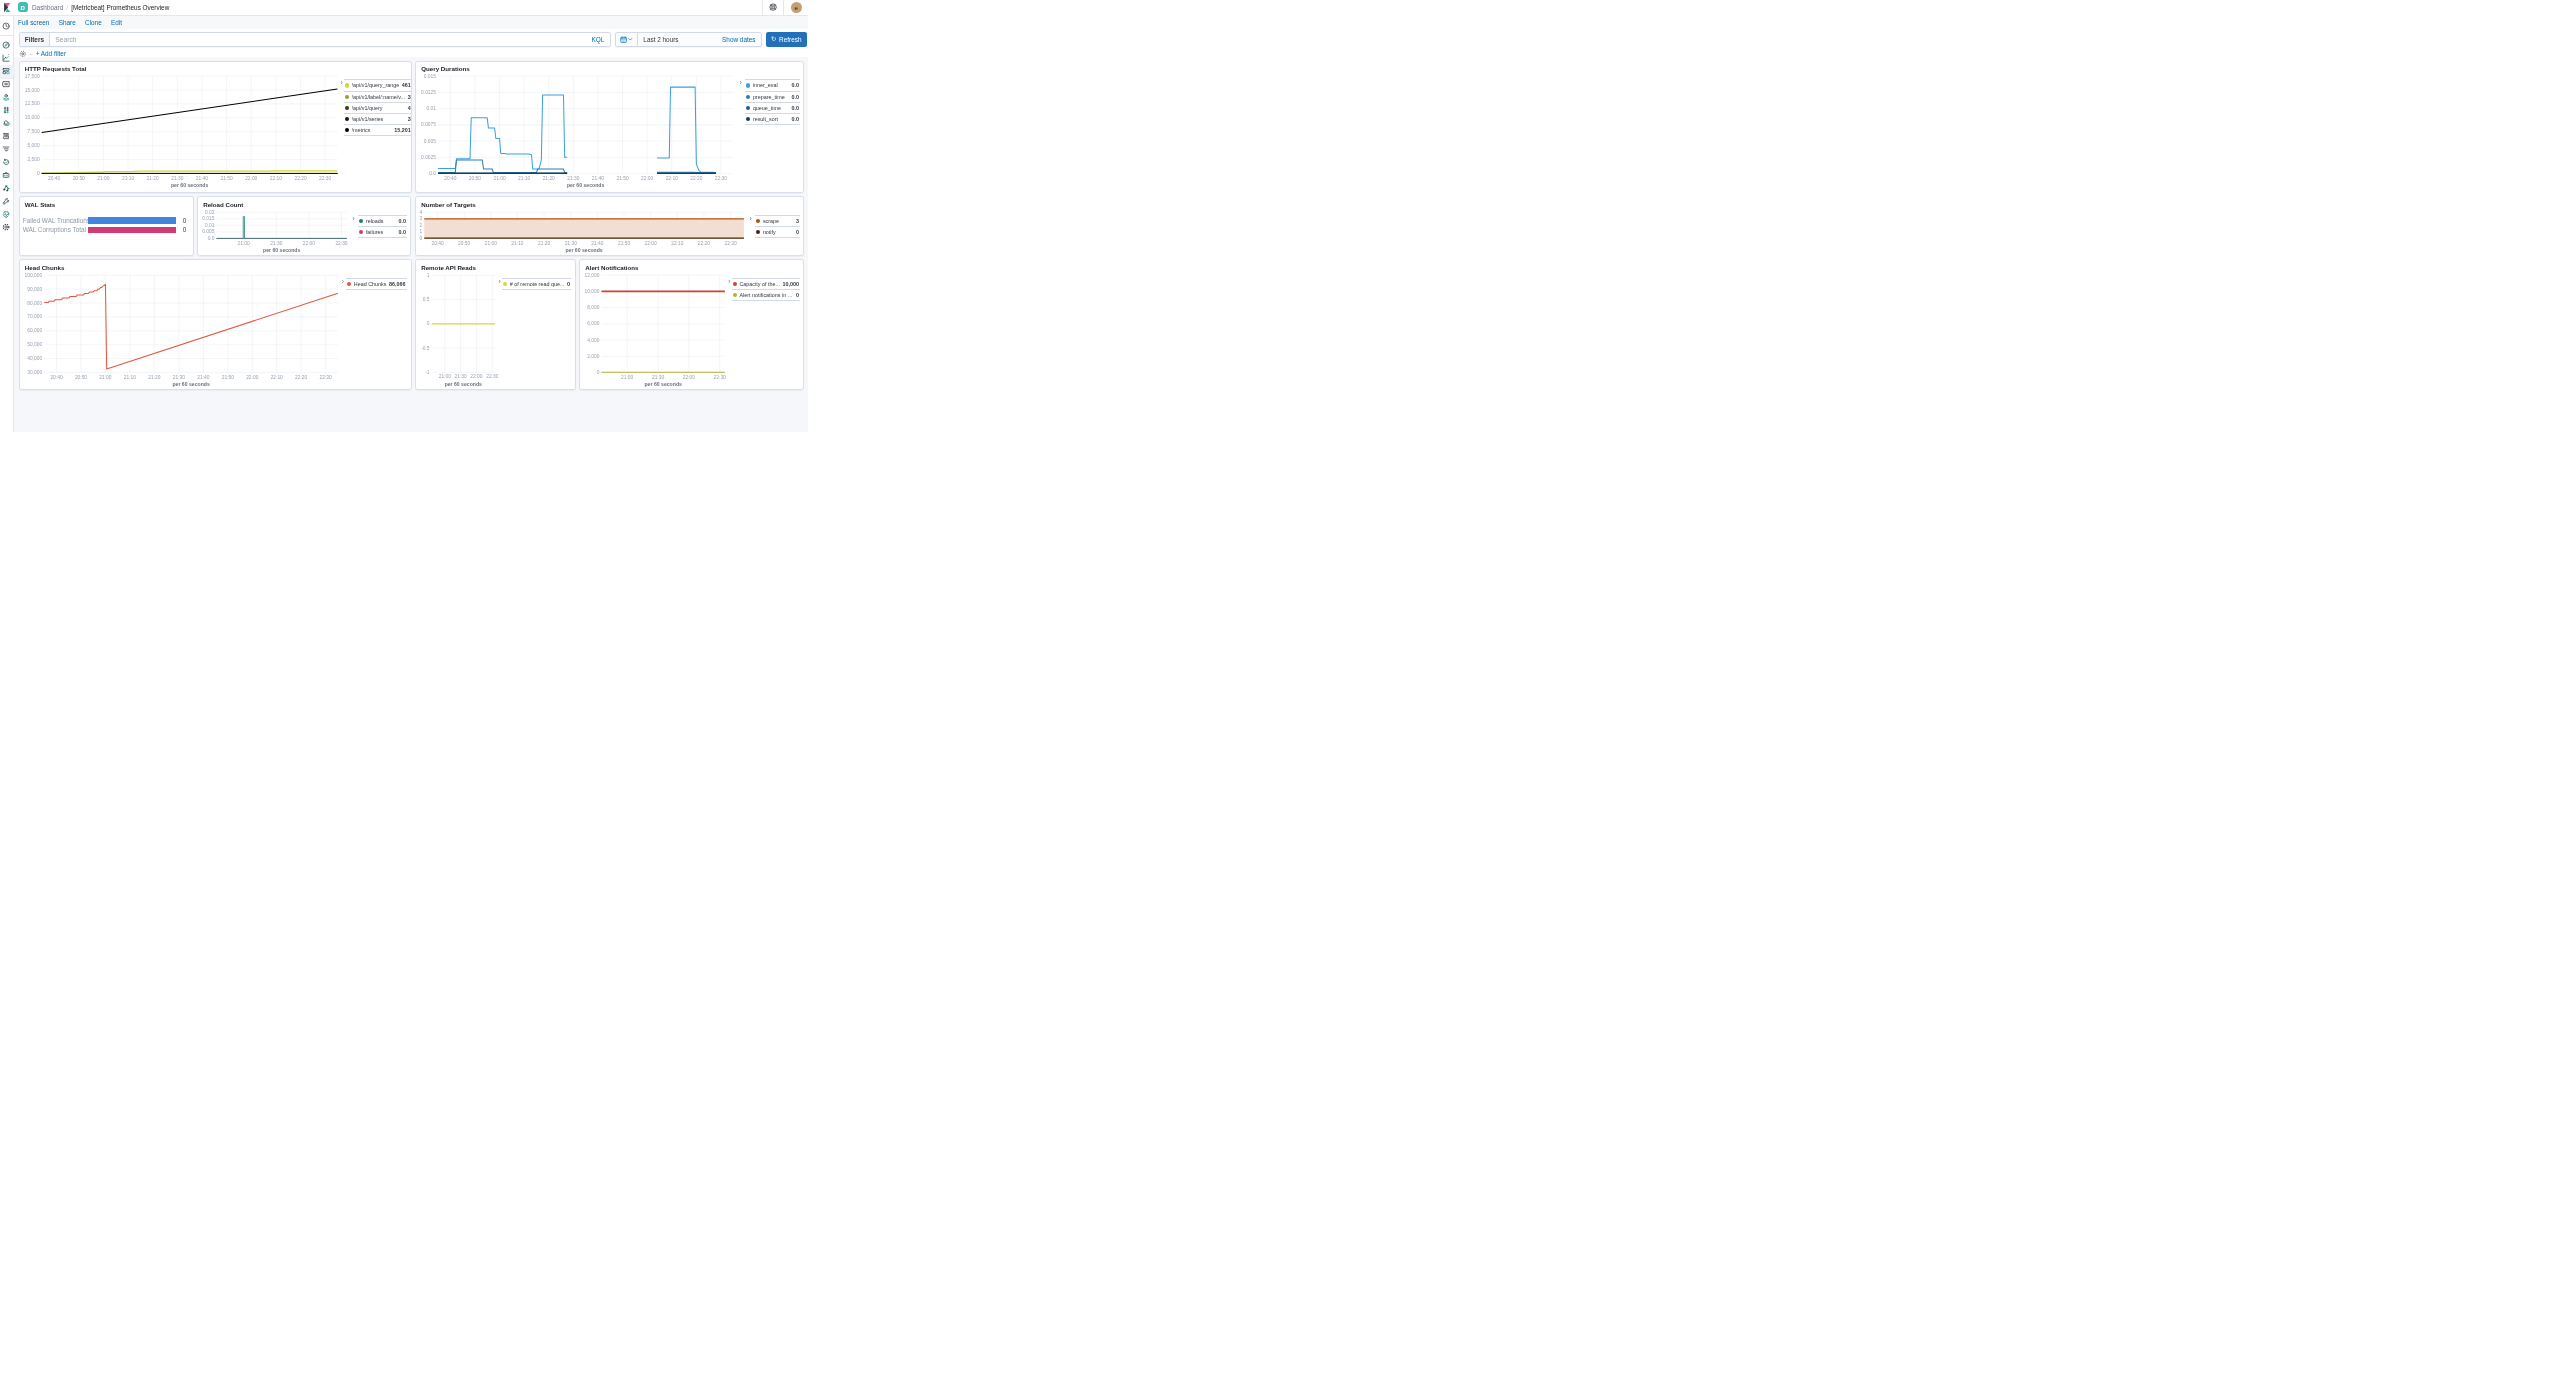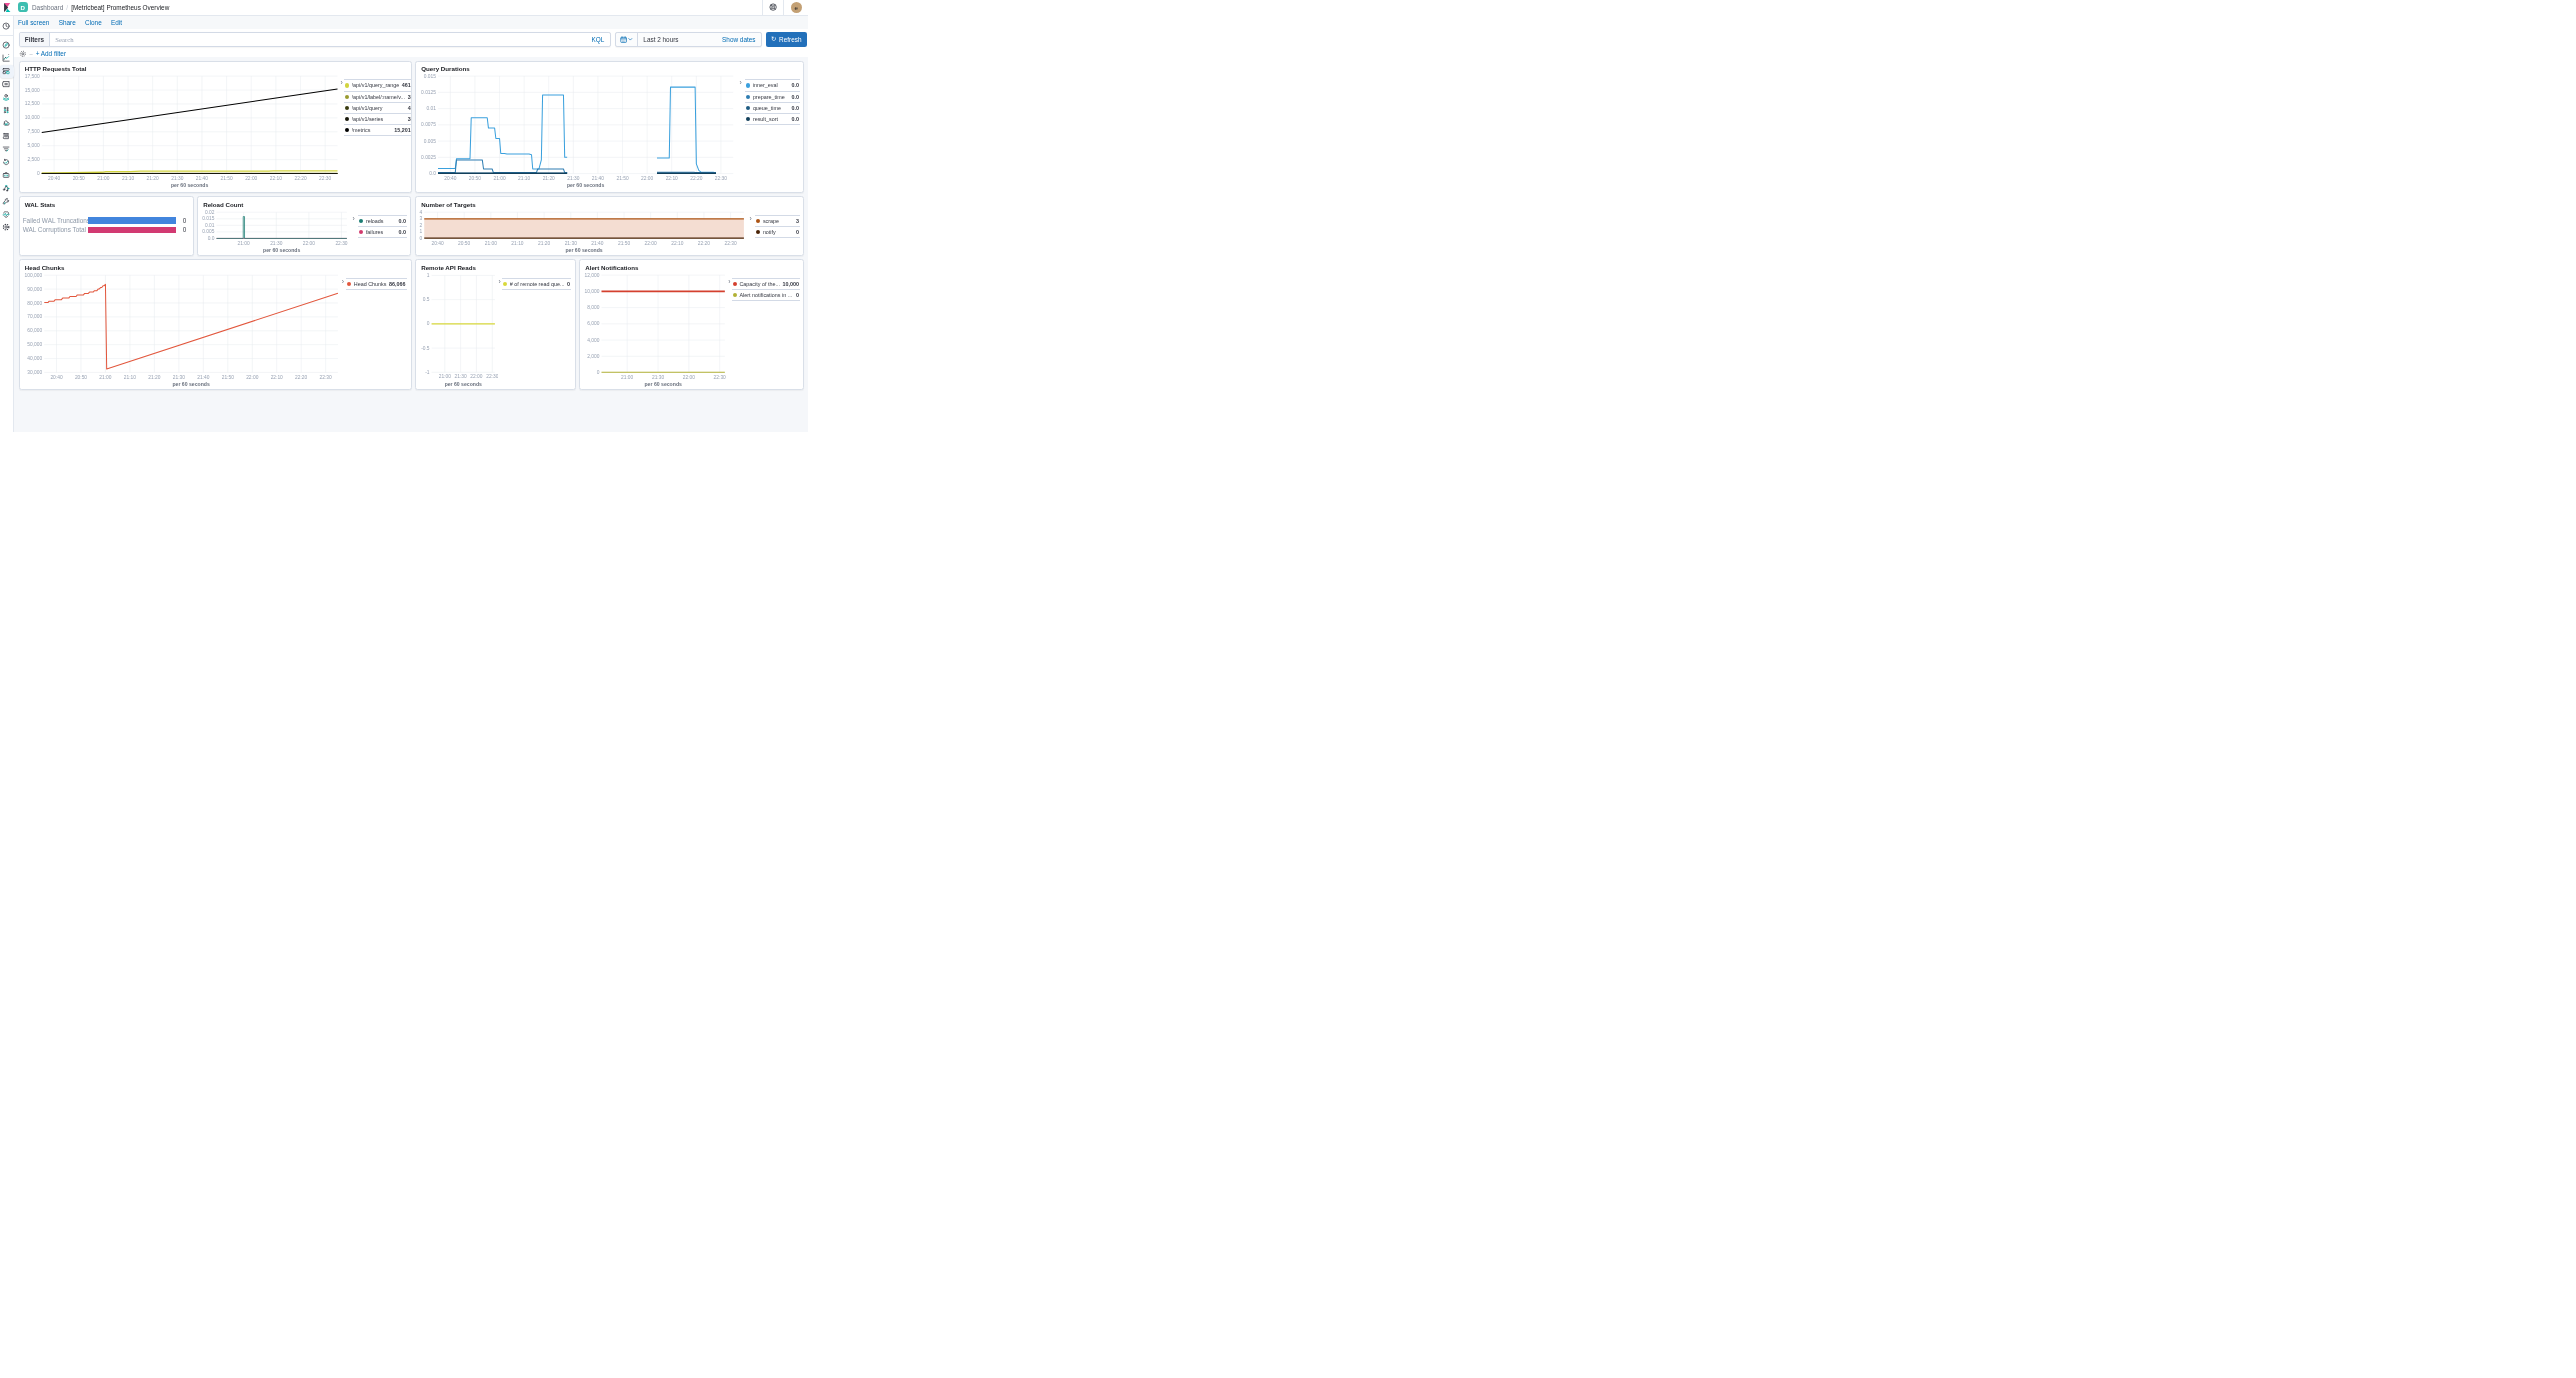--- a/index.html
+++ b/index.html
@@ -28,21 +28,21 @@
 
   
   .navrow { position:absolute; top:15.5px; left:14px; right:0; height:14px; background:#f6f8fa; display:flex; align-items:center; gap:9.3px; padding-left:4.1px; }
   .navrow a { color:#006bb4; font-size:6.4px; text-decoration:none; cursor:pointer; }
 
   
   .searcharea { position:absolute; top:29px; left:14px; right:0; height:27px; background:#fff; }
   .searchrow { position:absolute; top:2.6px; left:4.6px; display:flex; align-items:stretch; }
   .searchbox { width:592px; height:15.5px; display:flex; align-items:stretch; border:0.5px solid #d3dae6; border-radius:2.1px; overflow:hidden; background:#fff; box-shadow:0 0.5px 1px rgba(0,0,0,.04); }
   .filters-prefix { background:#f5f7fa; border-right:0.5px solid #d3dae6; display:flex; align-items:center; padding:0 5.2px; font-weight:bold; font-size:6.4px; color:#343741; }
-  .searchbox input { flex:1; border:0; outline:none; font-size:6.7px; padding:0 5.2px; color:#343741; font-family:Liberation Serif, serif; }
+  .searchbox input { flex:1; border:0; outline:none; font-size:6.7px; padding:0 5.2px; color:#343741; font-family:Liberation Sans, sans-serif; }
   .searchbox input::placeholder { color:#98a2b3; }
   .kql { display:flex; align-items:center; padding:0 5.2px; color:#006bb4; font-size:6.4px; cursor:pointer; }
   .datectl { margin-left:4.1px; width:147px; height:15.5px; border:0.5px solid #d3dae6; border-radius:2.1px; background:#fbfcfd; display:flex; align-items:center; box-shadow:0 0.5px 1px rgba(0,0,0,.04); }
   .date-ico { display:flex; align-items:center; gap:1.5px; padding:0 4.1px; border-right:0.5px solid #d3dae6; height:100%; cursor:pointer; }
   .date-text { font-size:6.4px; color:#343741; padding:0 5.2px; flex:1; cursor:pointer; }
   .showdates { font-size:6.4px; color:#006bb4; padding-right:5.2px; cursor:pointer; white-space:nowrap; }
   .refresh-btn { margin-left:4.1px; width:41px; height:15.5px; background:#2270ba; border:none; border-radius:2.1px; color:#fff; font-size:6.4px; display:flex; align-items:center; justify-content:center; gap:2.6px; cursor:pointer; font-family:"Liberation Sans", sans-serif; }
   .addfilter-row { position:absolute; top:20.6px; left:4.6px; display:flex; align-items:center; gap:3.1px; height:8.2px; }
   .dash { color:#98a2b3; font-size:5.7px; }
   .addfilter { color:#006bb4; font-size:6.4px; cursor:pointer; }

